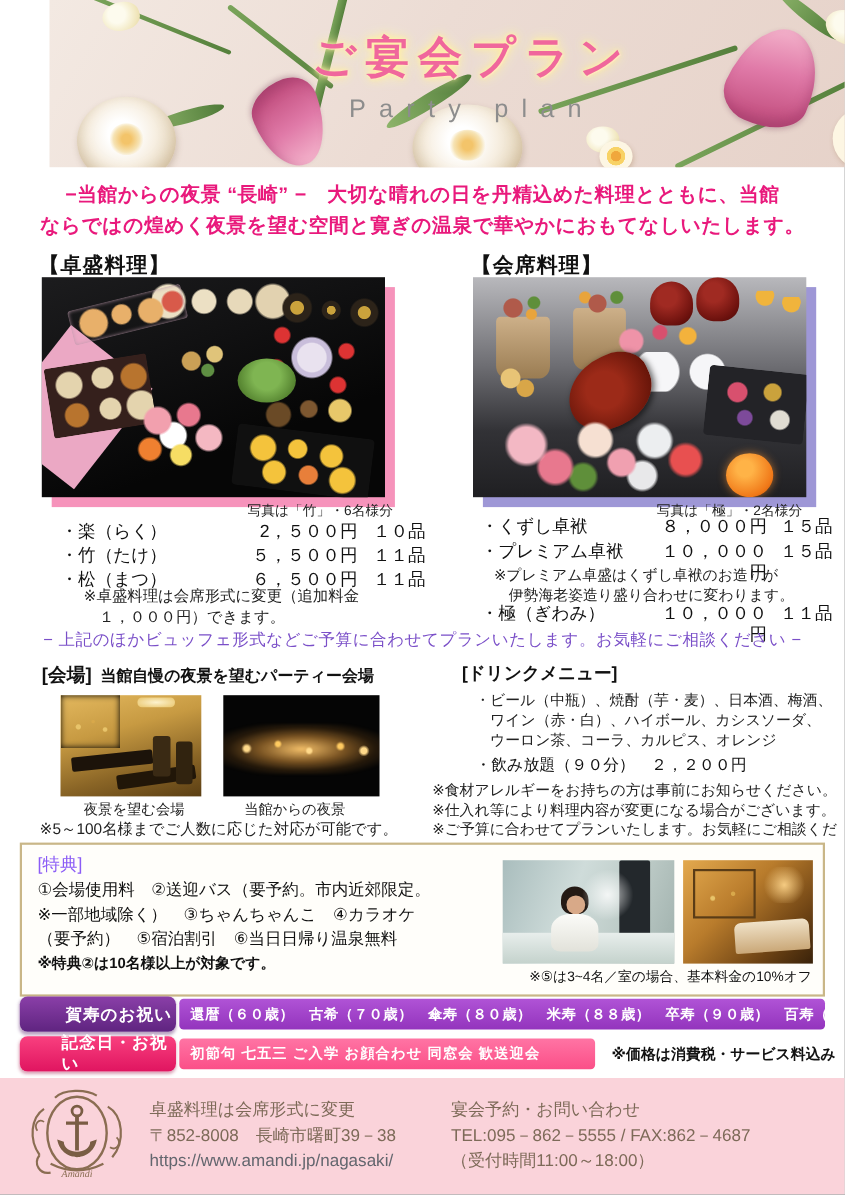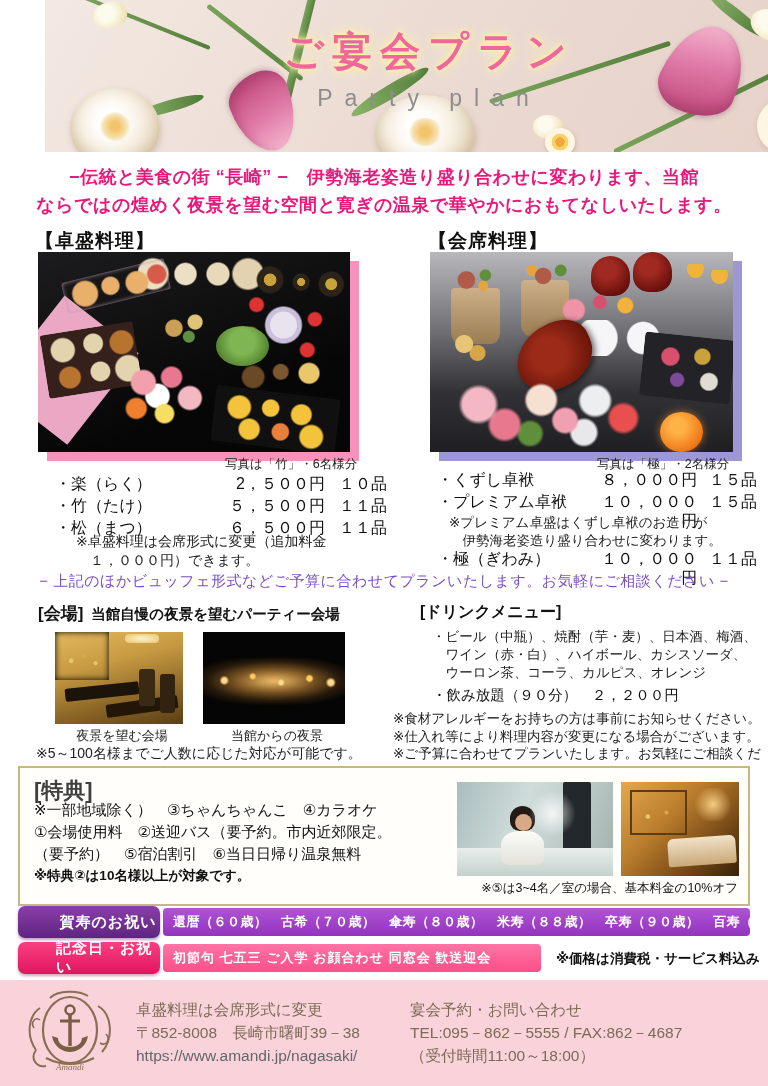--- a/index.html
+++ b/index.html
@@ -71,21 +71,21 @@
   .vnote { position:absolute; left:36px; top:745px; font-size:14px; color:#222; }
 
   .drink-h { position:absolute; left:420px; top:602px; font-size:16px; font-weight:bold; color:#111; }
   .drink-body { position:absolute; left:432px; top:628px; font-size:13.5px; color:#222; line-height:18px; }
   .drink-free { position:absolute; left:432px; top:686px; font-size:14.5px; color:#111; }
   .drink-notes { position:absolute; left:393px; top:710px; font-size:13.5px; color:#222; line-height:17.5px; }
 
   
   .benefits { position:absolute; left:18px; top:766px; width:732px; height:140px;
               border:2px solid #c9b687; background:#fffefa; }
-  .ben-h { position:absolute; left:14px; top:8px; font-size:22px; font-weight:bold; color:#404040; }
+  .ben-h { position:absolute; left:14px; top:8px; font-size:16px; font-weight:normal; color:#8b5cf6; }
   .ben-body { position:absolute; left:14px; top:31px; width:420px; font-size:15px; color:#111; line-height:22px; }
   .ben-last { font-size:13.5px; font-weight:bold; }
   .bphoto { position:absolute; overflow:hidden; }
   .bphoto1 { left:437px; top:14px; width:156px; height:94px;
              background:linear-gradient(110deg,#a9bdbd 0%,#cfdcda 40%,#bccac6 70%,#9fb0ac 100%); }
   .bphoto2 { left:601px; top:14px; width:118px; height:94px;
              background:linear-gradient(135deg,#e3a94e 0%,#b97c2c 40%,#6f4414 75%,#39220a 100%); }
   .ben-note { position:absolute; right:10px; top:112px; font-size:12.5px; color:#111; }
 
   
@@ -142,21 +142,21 @@
     <div class="tulip" style="left:620px;top:25px;width:78px;height:92px;transform:rotate(25deg);"></div>
     <div class="daffodil" style="left:712px;top:98px;width:58px;height:56px;"></div>
     <div class="daffodil" style="left:500px;top:128px;width:30px;height:28px;"></div>
     <div class="hero-text">
       <div class="hero-title">ご宴会プラン</div>
       <div class="hero-sub">Party plan</div>
     </div>
   </div>
 
   <div class="intro">
-    <div>−伝統と美食の街 “長崎” −　伊勢海老姿造り盛り合わせに変わります、当館</div>
+    <div>−当館からの夜景 “長崎” −　大切な晴れの日を丹精込めた料理とともに、当館</div>
     <div>ならではの煌めく夜景を望む空間と寛ぎの温泉で華やかにおもてなしいたします。</div>
   </div>
 
   <div class="sec-h" style="left:35px;top:228px;">【卓盛料理】</div>
   <div class="sec-h" style="left:428px;top:228px;">【会席料理】</div>
 
   <div class="photo photo-taku">
     <div class="sh" style="left:-6%;top:30%;width:30%;height:58%;background:#eba8c4;transform:rotate(38deg);"></div>
     <div class="sh cream-bowls" style="left:32%;top:1%;width:40%;height:20%;"></div>
     <div class="sh dark-bowls" style="left:70%;top:4%;width:30%;height:22%;"></div>
@@ -248,41 +248,41 @@
     <div class="sh" style="left:40%;top:74%;width:56%;height:14%;background:#211608;transform:rotate(-8deg);border-radius:2px;"></div>
     <div class="sh" style="left:66%;top:40%;width:12%;height:40%;background:#3a2a14;border-radius:3px;"></div>
     <div class="sh" style="left:82%;top:46%;width:12%;height:42%;background:#31230f;border-radius:3px;"></div>
     <div class="sh" style="left:55%;top:2%;width:26%;height:10%;background:radial-gradient(#fdf2cd,#e8c46a);border-radius:4px;"></div>
   </div>
   <div class="vphoto vphoto2">
     <div class="sh" style="left:-5%;top:28%;width:110%;height:50%;background:radial-gradient(ellipse at 50% 50%,rgba(255,200,110,.95) 0%,rgba(220,150,60,.55) 35%,rgba(140,90,30,.25) 60%,transparent 80%);filter:blur(1px);"></div>
     <div class="sh" style="left:0;top:30%;width:100%;height:45%;background-image:radial-gradient(circle at 15% 50%,#ffd98a 0 2%,transparent 4%),radial-gradient(circle at 35% 40%,#ffca60 0 2%,transparent 4%),radial-gradient(circle at 55% 55%,#ffd98a 0 2.5%,transparent 4.5%),radial-gradient(circle at 75% 45%,#ffca60 0 2%,transparent 4%),radial-gradient(circle at 90% 55%,#ffd98a 0 2%,transparent 4%);"></div>
   </div>
   <div class="vcap" style="left:74px;width:96px;text-align:center;">夜景を望む会場</div>
-  <div class="vcap" style="left:222px;width:110px;text-align:center;">当館からの夜景</div>
+  <div class="vcap" style="left:222px;width:110px;">当館からの夜景</div>
   <div class="vnote">※5～100名様までご人数に応じた対応が可能です。</div>
 
   <div class="drink-h">[ドリンクメニュー]</div>
   <div class="drink-body">
     <div>・ビール（中瓶）、焼酎（芋・麦）、日本酒、梅酒、</div>
     <div>　ワイン（赤・白）、ハイボール、カシスソーダ、</div>
     <div>　ウーロン茶、コーラ、カルピス、オレンジ</div>
   </div>
   <div class="drink-free">・飲み放題（９０分）　２，２００円</div>
   <div class="drink-notes">
     <div>※食材アレルギーをお持ちの方は事前にお知らせください。</div>
     <div>※仕入れ等により料理内容が変更になる場合がございます。</div>
     <div>※ご予算に合わせてプランいたします。お気軽にご相談ください。</div>
   </div>
 
   <div class="benefits">
     <div class="ben-h">[特典]</div>
     <div class="ben-body">
+      <div>①会場使用料　②送迎バス（要予約。市内近郊限定。</div>
       <div>※一部地域除く）　③ちゃんちゃんこ　④カラオケ</div>
-      <div>①会場使用料　②送迎バス（要予約。市内近郊限定。</div>
       <div>（要予約）　⑤宿泊割引　⑥当日日帰り温泉無料</div>
       <div class="ben-last">※特典②は10名様以上が対象です。</div>
     </div>
     <div class="bphoto bphoto1">
       <div class="sh" style="left:68%;top:0;width:18%;height:78%;background:#23282c;border-radius:2px;"></div>
       <div class="sh" style="left:0;top:70%;width:100%;height:30%;background:linear-gradient(#e8eeec,#c4d2cc);"></div>
       <div class="sh" style="left:34%;top:26%;width:16%;height:26%;background:#241a14;border-radius:50% 50% 40% 40%;"></div>
       <div class="sh" style="left:37%;top:34%;width:11%;height:18%;background:#d8a988;border-radius:50%;"></div>
       <div class="sh" style="left:28%;top:52%;width:28%;height:36%;background:linear-gradient(#fbfbf8,#e2e2da);border-radius:40% 40% 20% 20%;"></div>
       <div class="sh" style="left:46%;top:8%;width:30%;height:50%;background:radial-gradient(ellipse,rgba(255,255,255,.8),transparent 70%);"></div>

